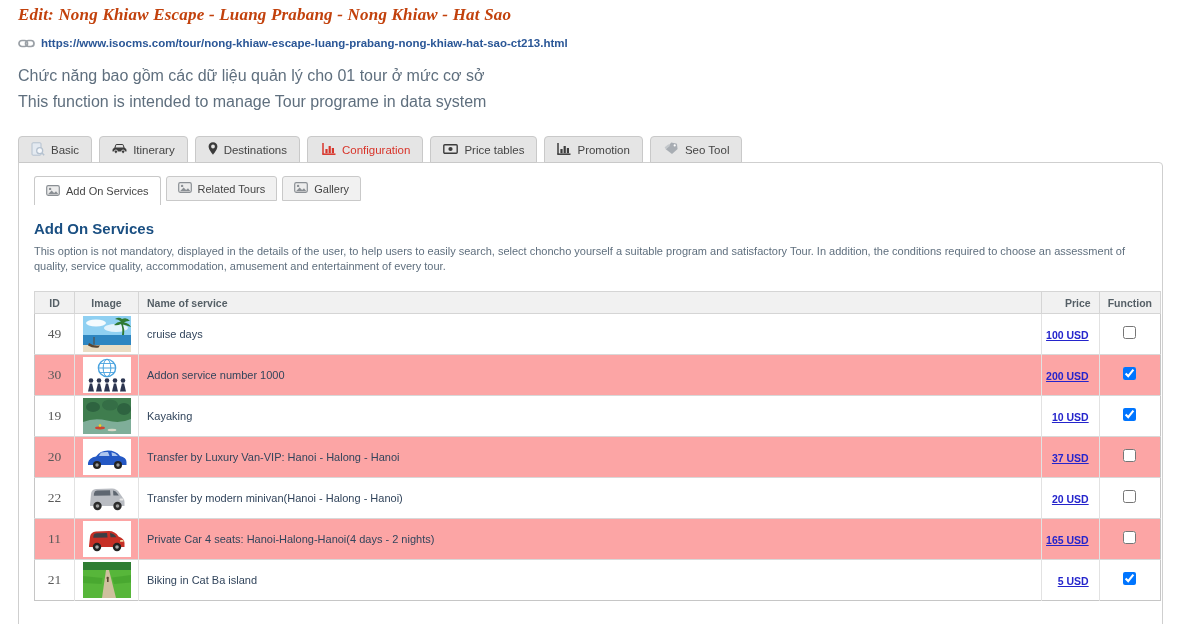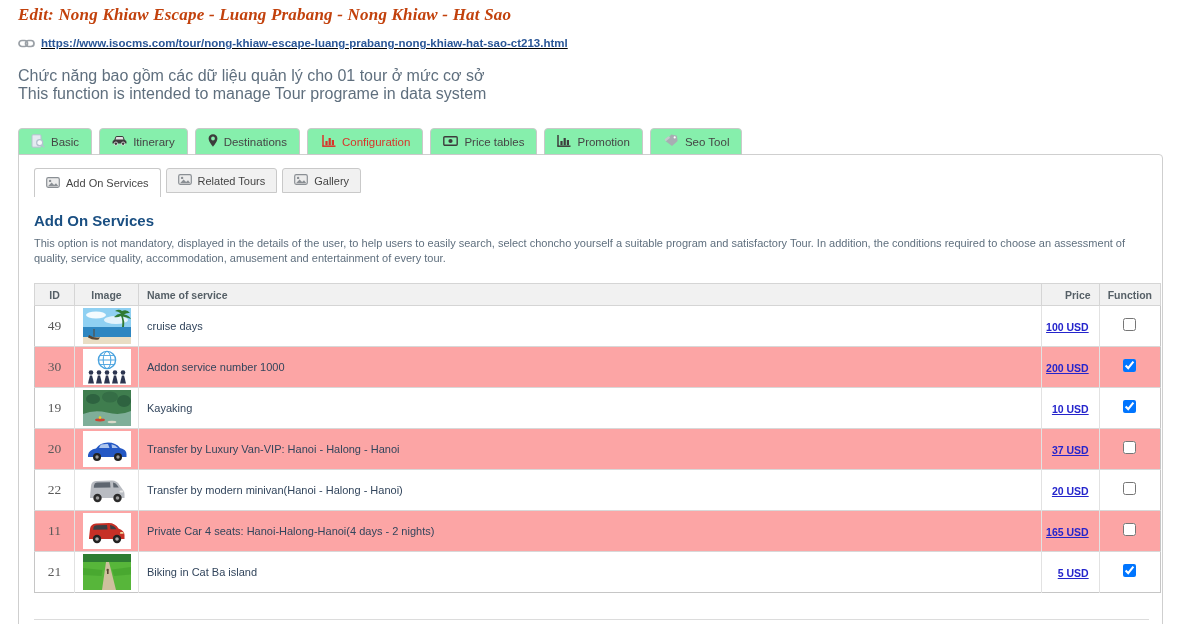--- a/index.html
+++ b/index.html
@@ -4,31 +4,31 @@
 <style>
   * { box-sizing: border-box; margin: 0; padding: 0; }
   html,body { width:1182px; height:624px; overflow:hidden; background:#fff;
     font-family:"Liberation Sans", sans-serif; }
 
   .page { padding-left:18px; padding-top:5px; }
 
   .page-title { font-family:"Liberation Serif", serif; font-style:italic; font-weight:bold;
     font-size:17px; color:#c2410c; letter-spacing:0.2px; }
 
-  .url-row { display:flex; align-items:center; gap:6px; margin-top:9px;text-decoration:underline; }
+  .url-row { display:flex; align-items:center; gap:6px; margin-top:9px; }
   .url-text { font-size:11.5px; font-weight:bold; color:#2b5797; text-decoration:none; }
 
   .desc { font-size:16px; color:#5f6f7e; }
   .desc-vi { margin-top:15px; }
-  .desc-en { }
+  .desc-en { margin-top:8px; }
 
   
   .tabbar { display:flex; gap:7px; margin-top:25px; position:relative; z-index:2; }
   .tab { display:flex; align-items:center; gap:6px; height:27px; padding:0 12px;
-    background:#86efac; border:1px solid #c9c9c9; border-radius:4px 4px 0 0;
+    background:#e5e5e5; border:1px solid #c9c9c9; border-radius:4px 4px 0 0;
     font-size:11.5px; color:#454545; cursor:pointer; white-space:nowrap; }
   .tab.active { color:#d8352b;padding-left:14px; }
 
   
   .panel { width:1145px; margin-top:-1px; border:1px solid #cfcfcf; border-radius:0 4px 4px 4px;
     background:#fff; padding:13px 3px 0 15px; height:540px; position:relative; z-index:1; }
 
   
   .subtabs { display:flex; gap:5px; align-items:flex-start; height:30px; }
   .subtab { display:flex; align-items:center; gap:6px; height:25px; padding:0 11px;

